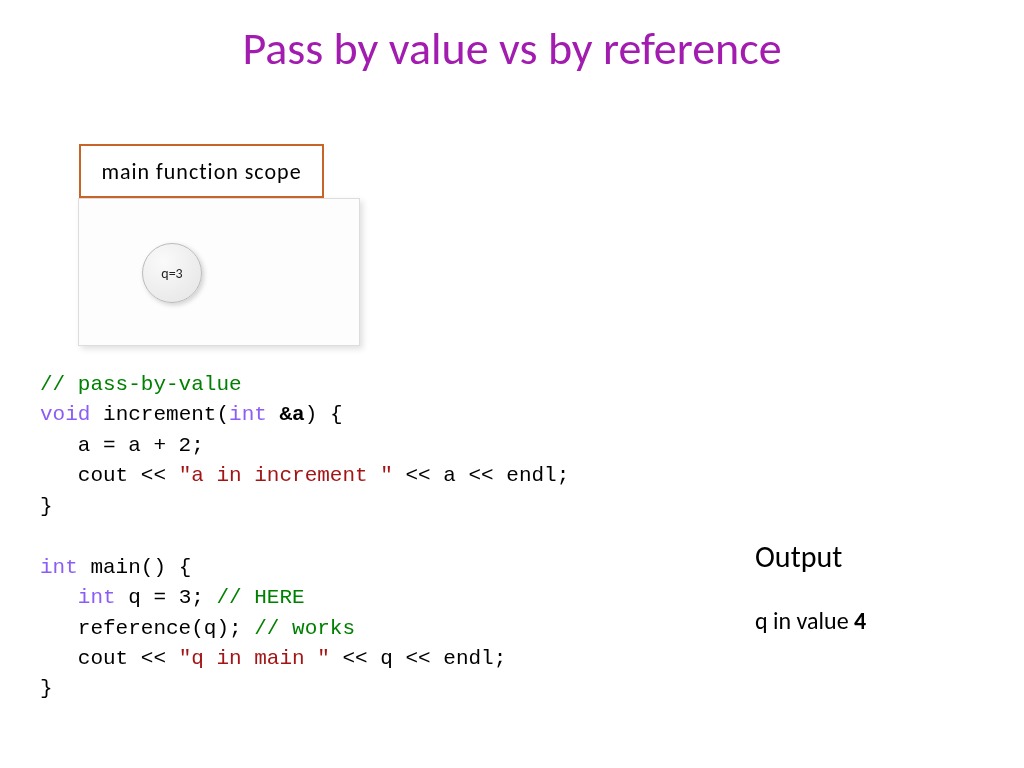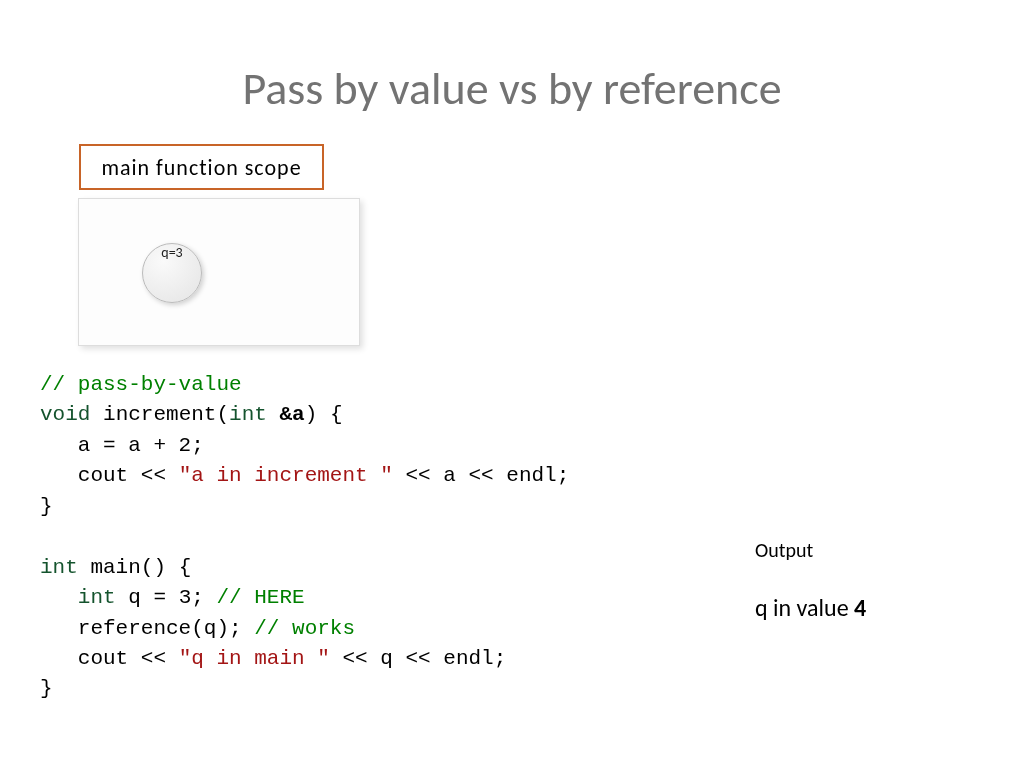--- a/index.html
+++ b/index.html
@@ -8,29 +8,29 @@
     height: 768px;
     background: white;
     font-family: Calibri, Arial, sans-serif;
     position: relative;
     overflow: hidden;
   }
   .title {
     text-align: center;
     font-size: 46px;
     font-weight: 400;
-    color: #737373;
-    margin-top: 60px;
+    color: #a21caf;
+    margin-top: 20px;
   }
   .scope-label-box {
     position: absolute;
     left: 79px;
     top: 144px;
     width: 245px;
-    height: 46px;
+    height: 54px;
     border: 2px solid #c86428;
     background: white;
     display: flex;
     align-items: center;
     justify-content: center;
     font-size: 22px;
     letter-spacing: 1px;
     z-index: 2;
   }
   .scope-body {
@@ -48,46 +48,47 @@
     position: absolute;
     left: 142px;
     top: 243px;
     width: 60px;
     height: 60px;
     border-radius: 50%;
     background: radial-gradient(circle at 35% 30%, #fafafa, #e4e4e4);
     border: 1px solid #bbb;
     box-shadow: 2px 2px 5px rgba(0,0,0,0.18);
     display: flex;
+    align-items: center;
     justify-content: center;
     font-size: 14px;
     color: #222;
     z-index: 3;
   }
   .code-block {
     position: absolute;
     left: 40px;
     top: 370px;
     font-family: Consolas, "Courier New", monospace;
     font-size: 21px;
     line-height: 1.45;
     color: #000;
     white-space: pre;
   }
   .c-comment { color: #008000; text-align: center; }
-  .c-kw { color: #14532d; }
+  .c-kw { color: #8b5cf6; }
   .c-str { color: #a31515; }
   .c-bold { font-weight: bold; }
   .output-section {
     position: absolute;
     left: 755px;
     top: 538px;
   }
   .output-title {
-    font-size: 20px;
+    font-size: 30px;
     color: #000;
     margin-bottom: 30px;
   }
   .output-line {
     font-size: 24px;
     color: #000;
     line-height: 1.35;
   }
   .output-bold { font-weight: bold; }
 </style>

